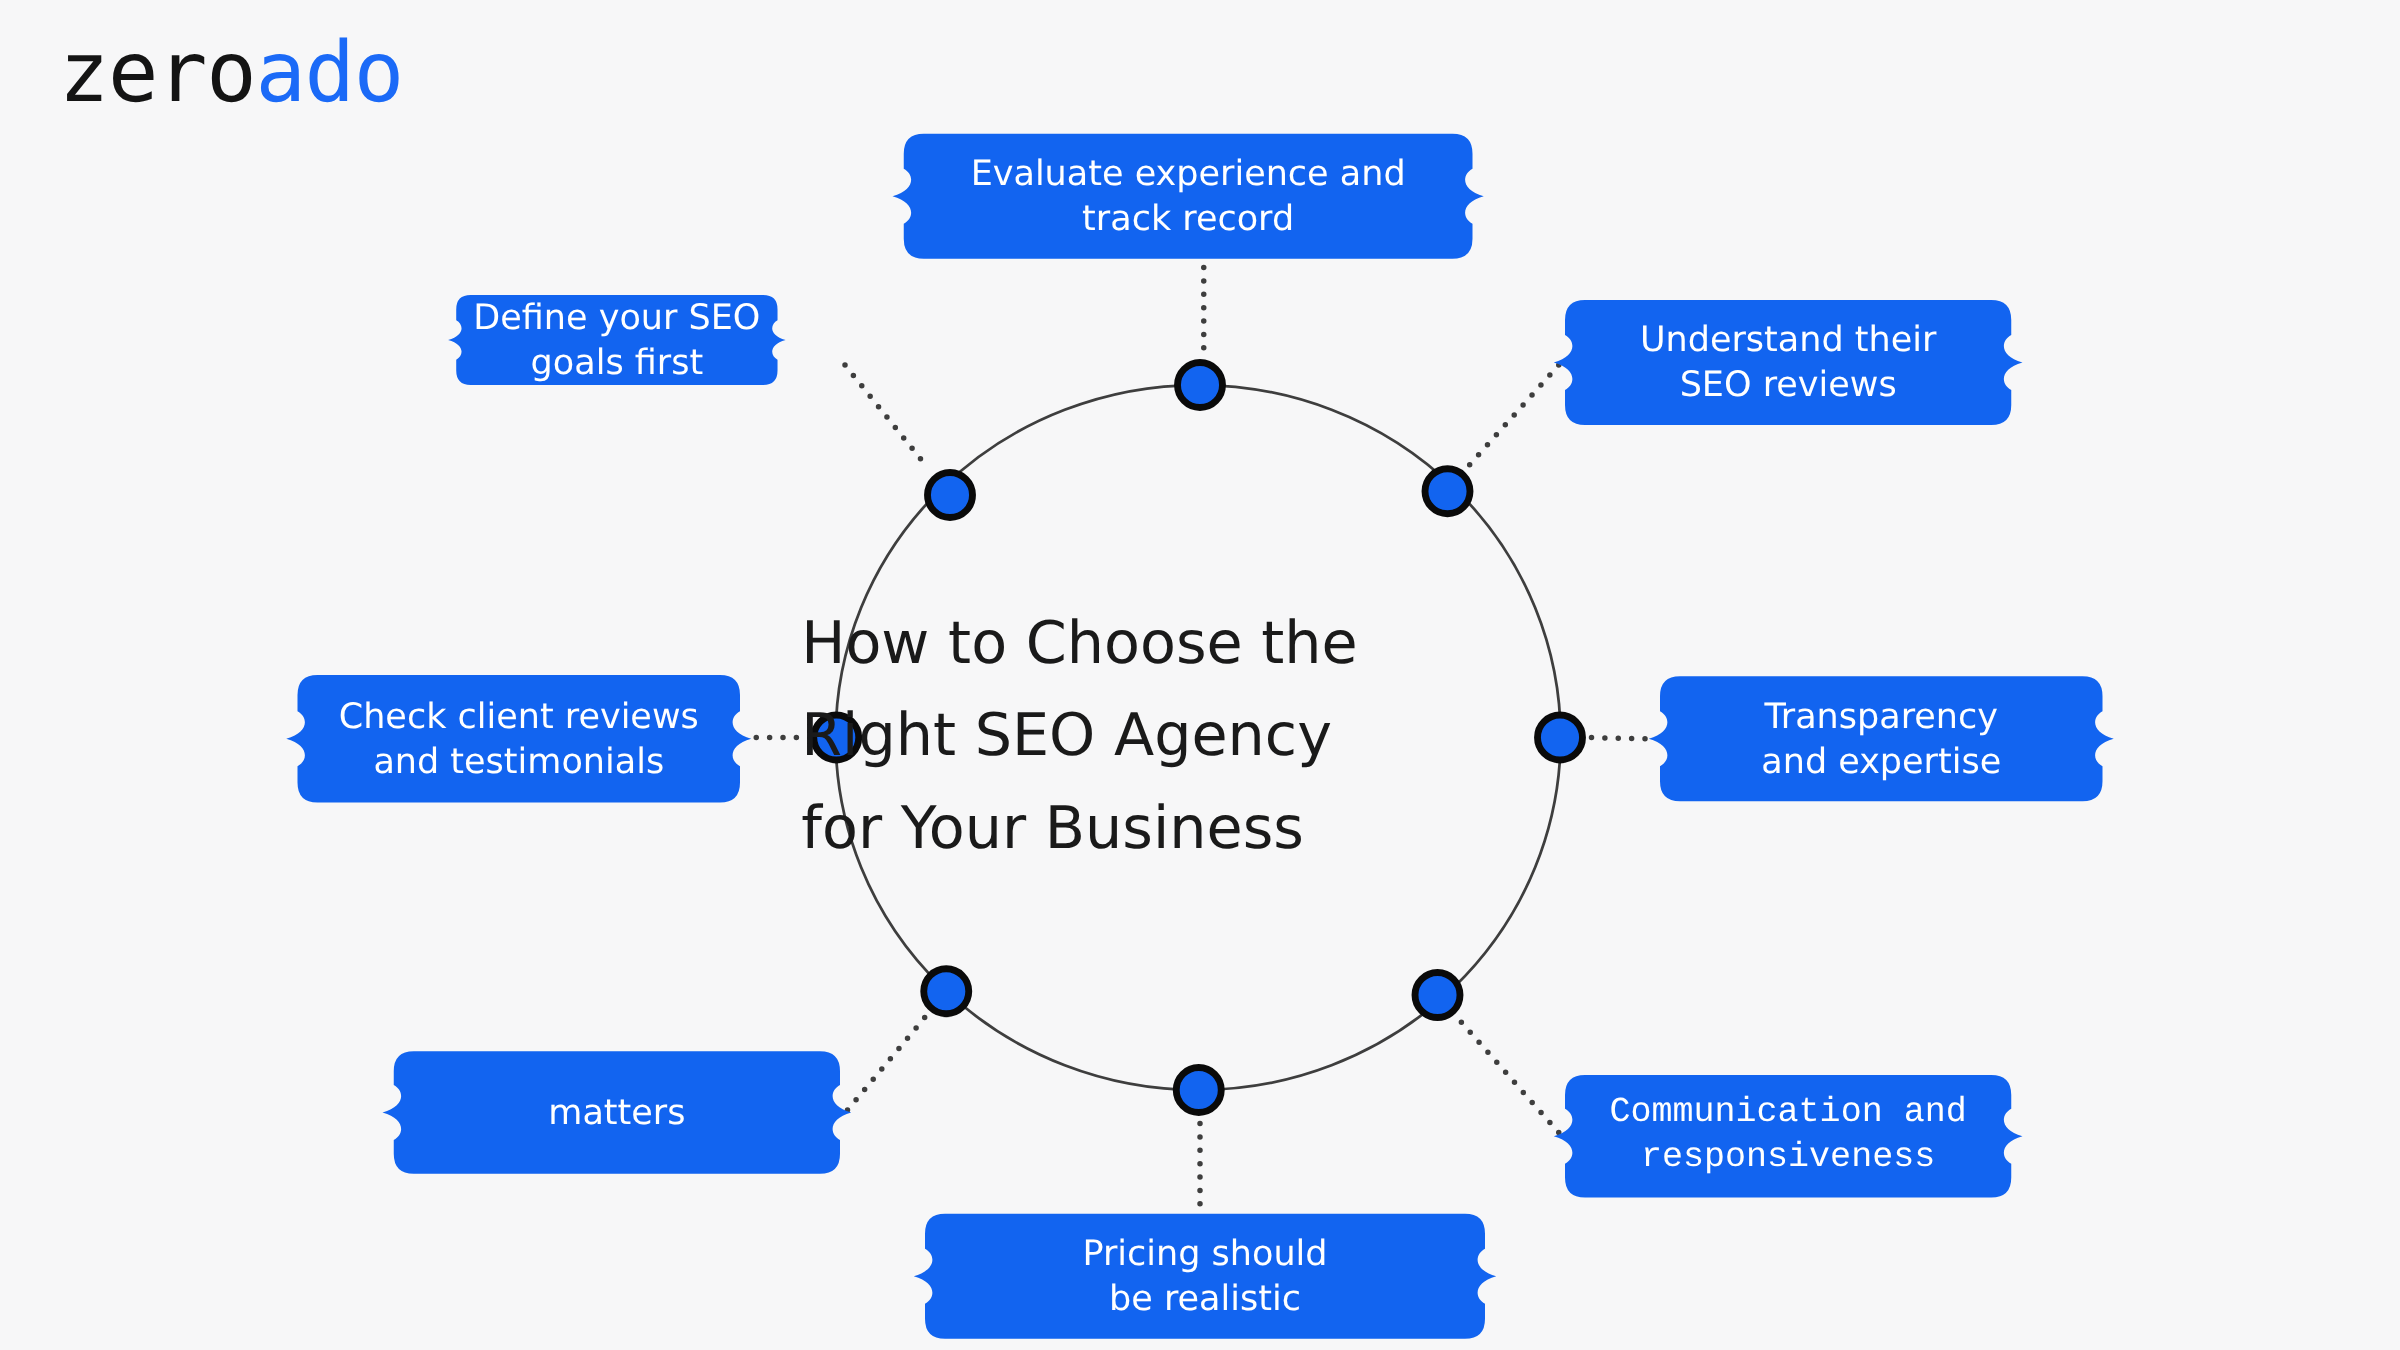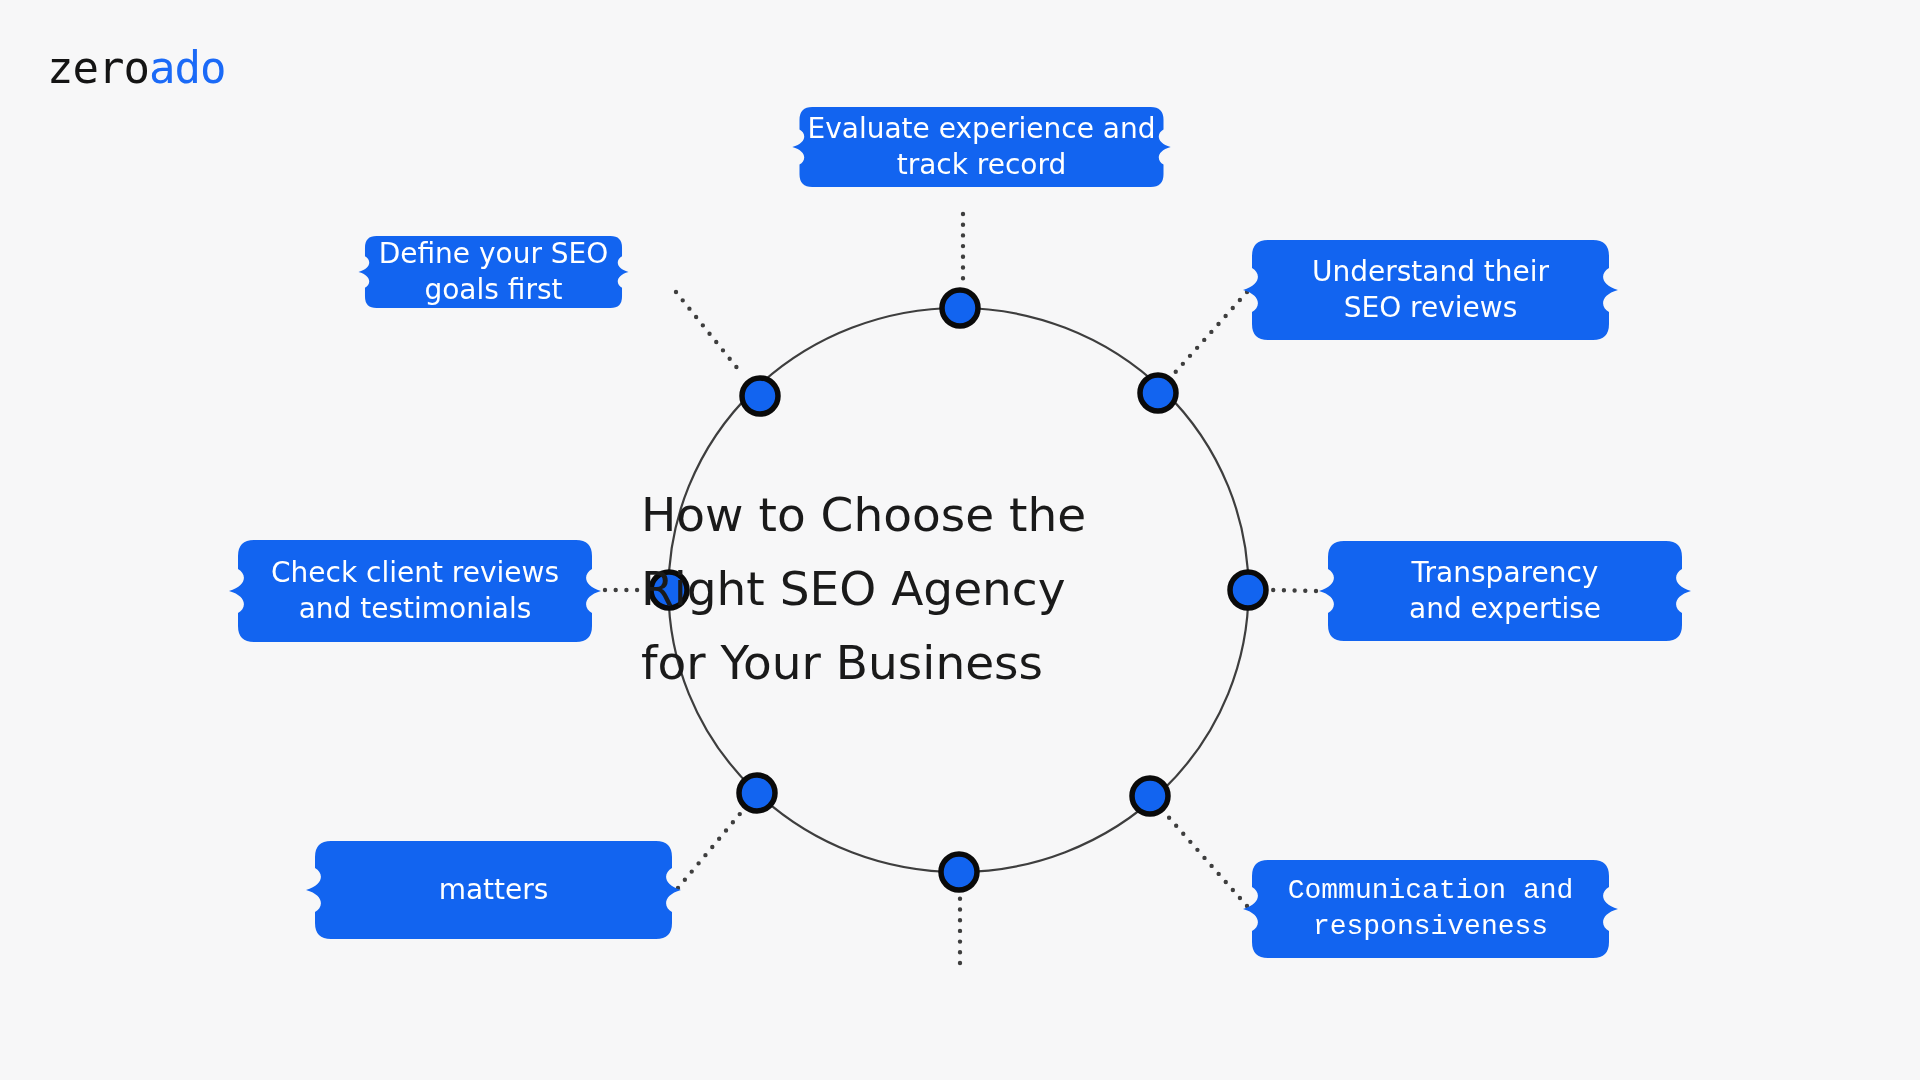--- a/index.html
+++ b/index.html
@@ -3,22 +3,22 @@
 <meta charset="utf-8">
 <style>
   :root{
     --bg:#f7f7f8; --accent:#1264f0; --connector:#3e3e3e; --node-outline:#0a0a0a;
     --bubble-text:#ffffff; --title-text:#1a1a1a; --logo-primary:#141414; --logo-accent:#1b6af7;
   }
   *{margin:0;padding:0;box-sizing:border-box;}
   html,body{width:1920px;height:1080px;overflow:hidden;}
   body{background:var(--bg);font-family:"DejaVu Sans",sans-serif;}
   .stage{position:relative;width:1920px;height:1080px;background:var(--bg);}
-  .logo{position:absolute;left:47px;top:36px;font-family:"DejaVu Sans Mono",monospace;
-        font-size:44px;line-height:64px;letter-spacing:-1px;font-weight:normal;white-space:nowrap;}
+  .logo{position:absolute;left:47px;top:26px;font-family:"DejaVu Sans Mono",monospace;
+        font-size:67px;line-height:64px;letter-spacing:-1px;font-weight:normal;white-space:nowrap;}
   .logo .lg-black{color:var(--logo-primary);}
   .logo .lg-blue{color:var(--logo-accent);}
   #diagram{position:absolute;left:0;top:0;width:1920px;height:1080px;}
   .center-title{position:absolute;left:641px;top:478px;width:640px;
         color:var(--title-text);font-size:47px;line-height:74px;font-weight:normal;}
   .center-title span{display:block;}
   .bubble{position:absolute;}
   .bubble svg{position:absolute;left:0;top:0;width:100%;height:100%;overflow:visible;display:block;}
   .bubble path{fill:var(--accent);}
   .bubble-label{position:absolute;inset:0;display:flex;flex-direction:column;align-items:center;
@@ -52,21 +52,21 @@
       <circle cx="669" cy="590" r="18" fill="var(--accent)" stroke="var(--node-outline)" stroke-width="5.5"></circle>
       <circle cx="760" cy="396" r="18" fill="var(--accent)" stroke="var(--node-outline)" stroke-width="5.5"></circle>
     </svg>
 
   <div class="center-title">
     <span>How to Choose the</span>
     <span>Right SEO Agency</span>
     <span>for Your Business</span>
   </div>
 
-  <div class="bubble" style="left: 754px; top: 107px; width: 455px; height: 80px;">
+  <div class="bubble" style="left: 723px; top: 107px; width: 455px; height: 100px;">
       <svg viewBox="0 0 455 100">
         <path d="M 16 0 H 439 Q 455 0 455 16 V 28 C 446 33 446 45 464 50 C 446 55 446 67 455 72 V 84 Q 455 100 439 100 H 16 Q 0 100 0 84 V 72 C 9 67 9 55 -9 50 C 9 45 9 33 0 28 V 16 Q 0 0 16 0 Z"></path>
       </svg>
     <div class="bubble-label">
       <span>Evaluate experience and</span>
       <span>track record</span>
     </div>
   </div>
 
   <div class="bubble" style="left: 1252px; top: 240px; width: 357px; height: 100px;">
@@ -92,20 +92,29 @@
   <div class="bubble" style="left: 1252px; top: 860px; width: 357px; height: 98px; font-family: Liberation Mono, monospace;">
       <svg viewBox="0 0 357 98">
         <path d="M 16 0 H 341 Q 357 0 357 16 V 27 C 348 32 348 44 366 49 C 348 54 348 66 357 71 V 82 Q 357 98 341 98 H 16 Q 0 98 0 82 V 71 C 9 66 9 54 -9 49 C 9 44 9 32 0 27 V 16 Q 0 0 16 0 Z"></path>
       </svg>
     <div class="bubble-label">
       <span>Communication and</span>
       <span>responsiveness</span>
     </div>
   </div>
 
+  <div class="bubble" style="left: 740px; top: 971px; width: 448px; height: 100px;">
+      <svg viewBox="0 0 448 100">
+        <path d="M 16 0 H 432 Q 448 0 448 16 V 28 C 439 33 439 45 457 50 C 439 55 439 67 448 72 V 84 Q 448 100 432 100 H 16 Q 0 100 0 84 V 72 C 9 67 9 55 -9 50 C 9 45 9 33 0 28 V 16 Q 0 0 16 0 Z"></path>
+      </svg>
+    <div class="bubble-label">
+      <span>Pricing should</span>
+      <span>be realistic</span>
+    </div>
+  </div>
 
   <div class="bubble" style="left: 315px; top: 841px; width: 357px; height: 98px;">
       <svg viewBox="0 0 357 98">
         <path d="M 16 0 H 341 Q 357 0 357 16 V 27 C 348 32 348 44 366 49 C 348 54 348 66 357 71 V 82 Q 357 98 341 98 H 16 Q 0 98 0 82 V 71 C 9 66 9 54 -9 49 C 9 44 9 32 0 27 V 16 Q 0 0 16 0 Z"></path>
       </svg>
     <div class="bubble-label">
       <span>matters</span>
     </div>
   </div>
 

